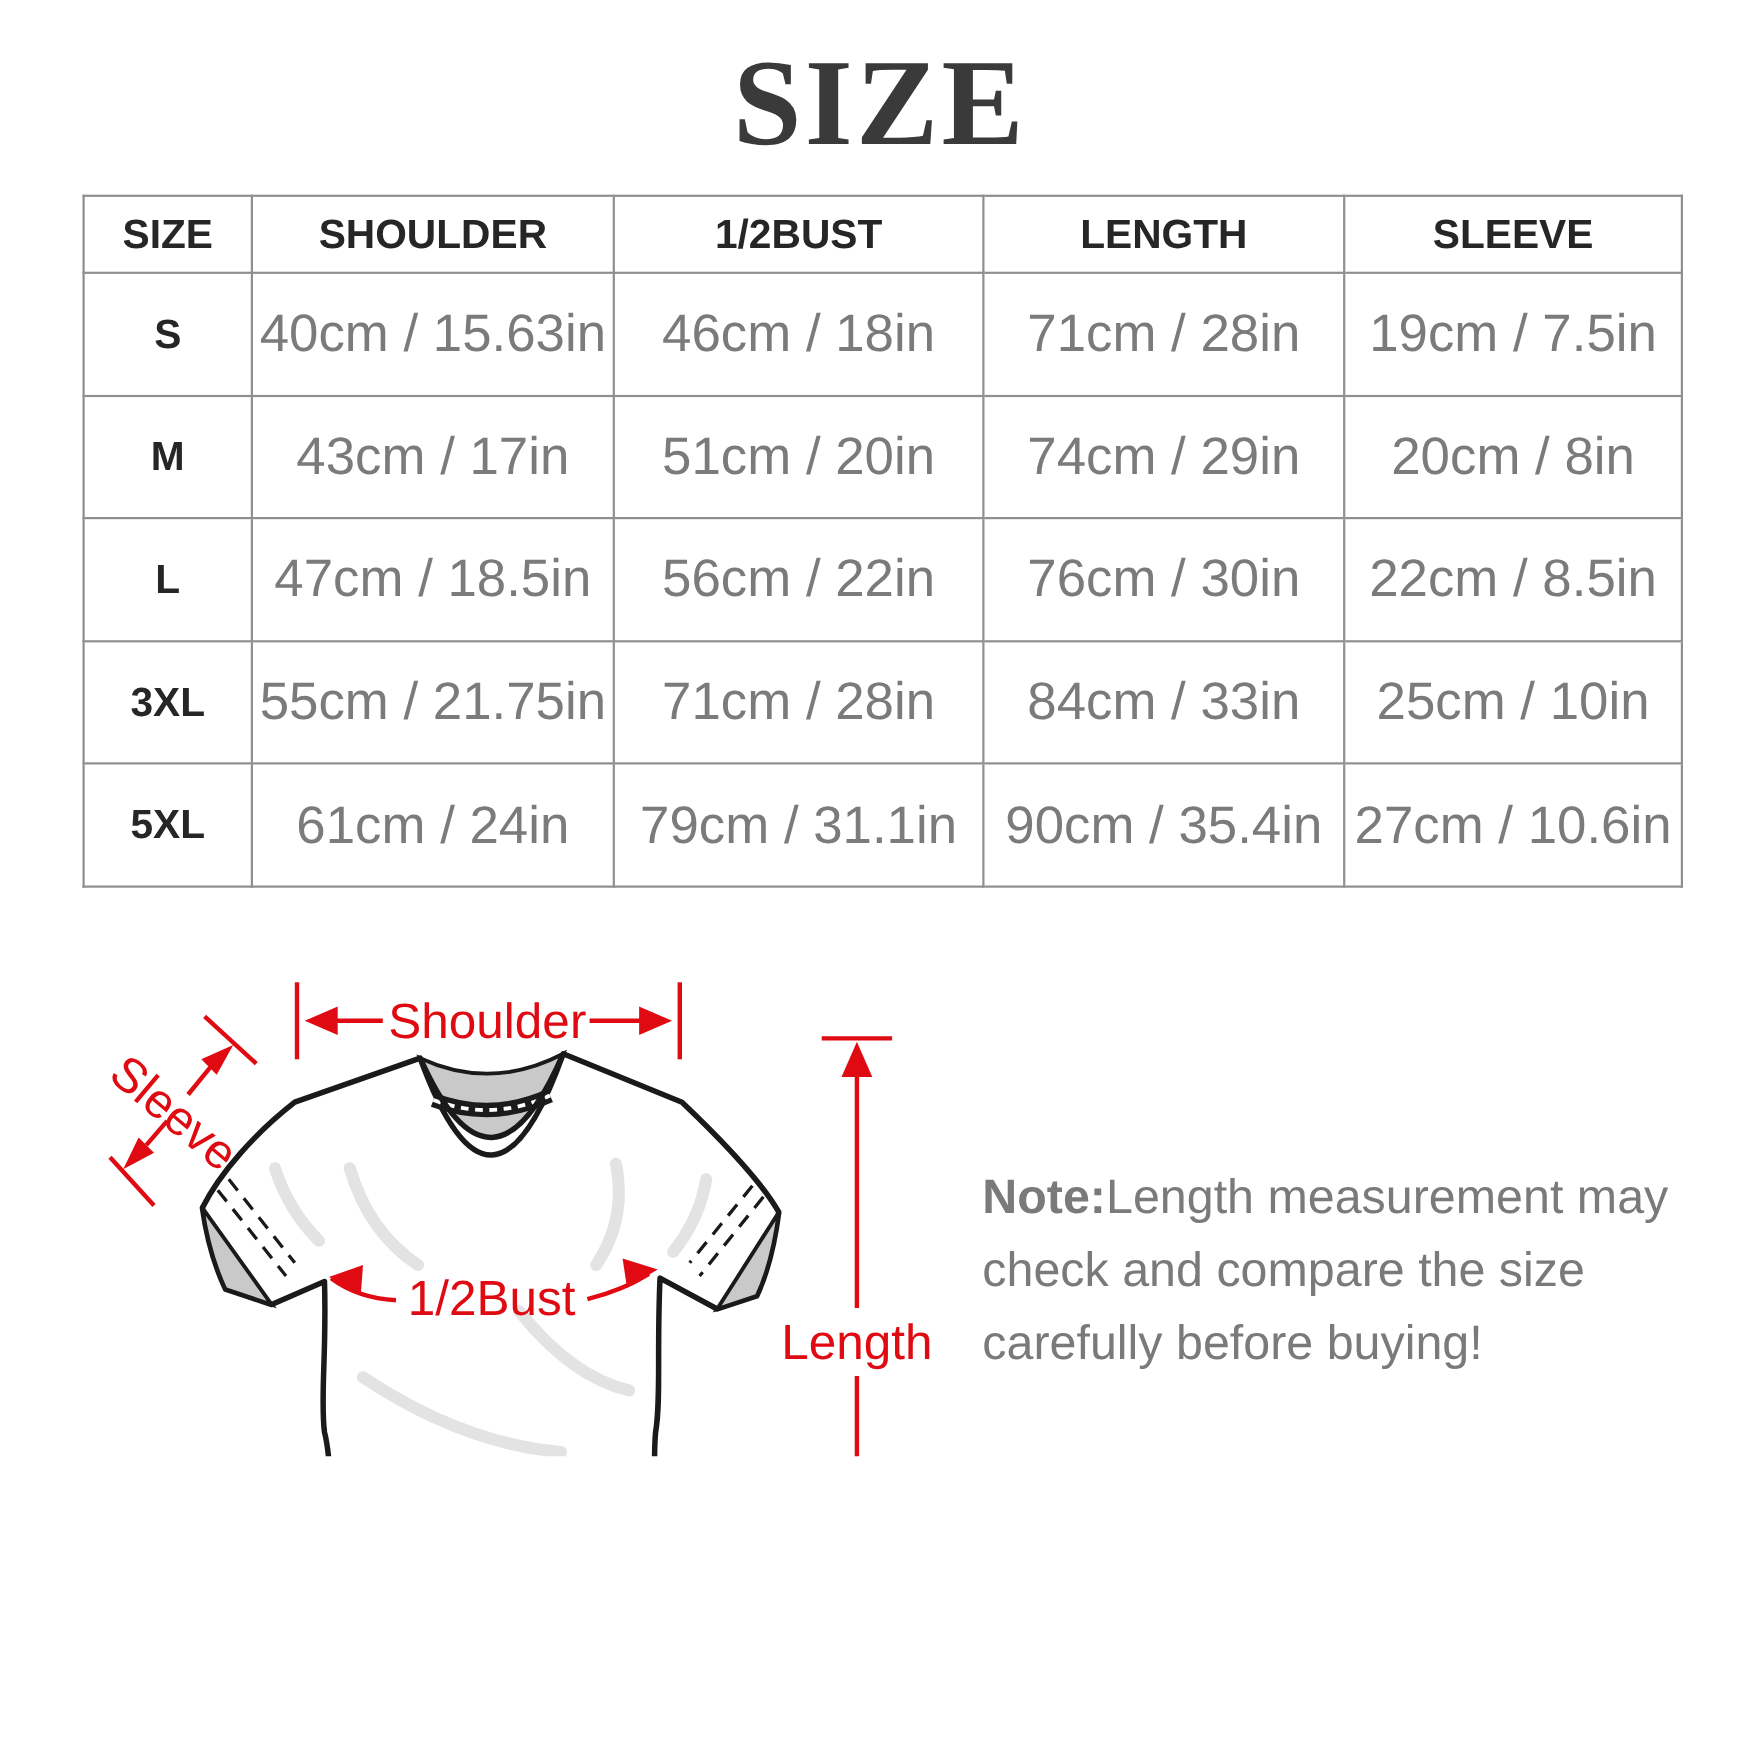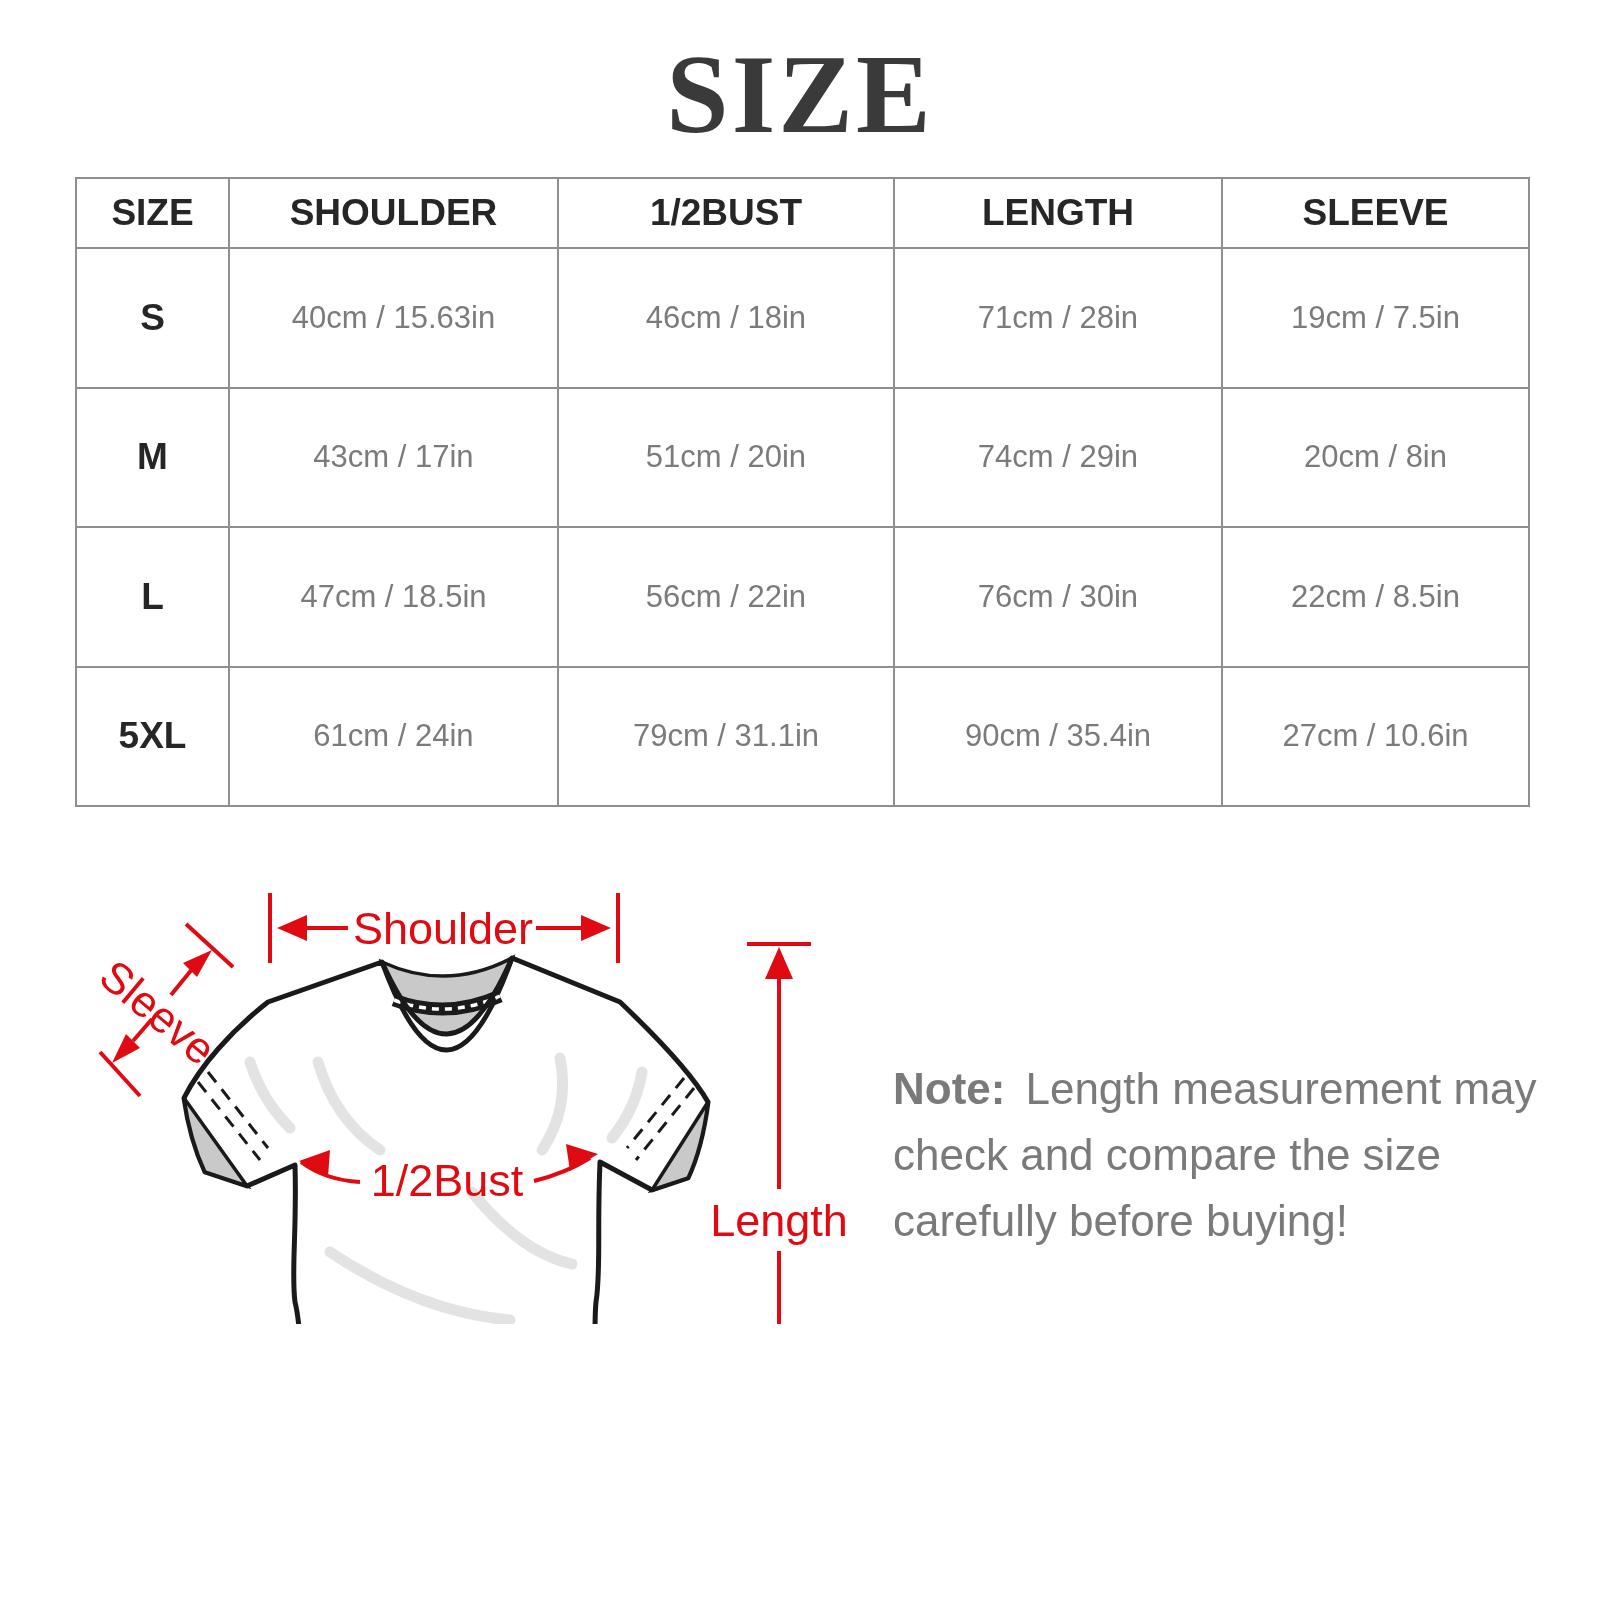--- a/index.html
+++ b/index.html
@@ -25,21 +25,21 @@
     border:2px solid #8f8f8f; text-align:center; vertical-align:middle;
     padding:0; overflow:hidden; white-space:nowrap;
   }
   table.size-table thead th {
     font-size:37px; font-weight:bold; color:#262626; height:68px;
   }
   table.size-table tbody th {
     font-size:37px; font-weight:bold; color:#262626; height:68px;
   }
   table.size-table tbody td {
-    font-size:31px; font-weight:normal; color:#7b7b7b;
+    font-size:48px; font-weight:normal; color:#7b7b7b;
   }
   
   svg.diagram {
     position:absolute; left:0; top:0; width:1600px; height:1600px;
     pointer-events:none;
   }
   svg.diagram text {
     font-family:"Liberation Sans", sans-serif;
     fill:var(--accent);
   }
@@ -48,21 +48,21 @@
   .shirt-gray    { fill:#c9c9c9; stroke:#1a1a1a; stroke-width:3.5; }
   .stitch        { fill:none; stroke:#1a1a1a; stroke-width:3; stroke-dasharray:13 9; }
   .wrinkle       { fill:none; stroke:#e3e3e3; stroke-width:11; stroke-linecap:round; }
   .red-line      { fill:none; stroke:var(--accent); stroke-width:4; }
   .red-fill      { fill:var(--accent); stroke:none; }
   
   .note {
     position:absolute; left:893px; top:1056px; width:660px;
     font-size:44px; line-height:66px; color:#7a7a7a;
   }
-  .note-prefix { font-weight:bold; margin-right:20px; }
+  .note-prefix { font-weight:bold; margin-right:0; }
 </style>
 </head>
 <body>
 
 <div class="stage">
 
   <h1 class="page-title">SIZE</h1>
 
   <table class="size-table">
     <colgroup>
@@ -95,20 +95,27 @@
         <td>51cm / 20in</td>
         <td>74cm / 29in</td>
         <td>20cm / 8in</td>
       </tr>
       <tr>
         <th>L</th>
         <td>47cm / 18.5in</td>
         <td>56cm / 22in</td>
         <td>76cm / 30in</td>
         <td>22cm / 8.5in</td>
+      </tr>
+      <tr>
+        <th>3XL</th>
+        <td>55cm / 21.75in</td>
+        <td>71cm / 28in</td>
+        <td>84cm / 33in</td>
+        <td>25cm / 10in</td>
       </tr>
       <tr>
         <th>5XL</th>
         <td>61cm / 24in</td>
         <td>79cm / 31.1in</td>
         <td>90cm / 35.4in</td>
         <td>27cm / 10.6in</td>
       </tr>
     </tbody>
   </table>

